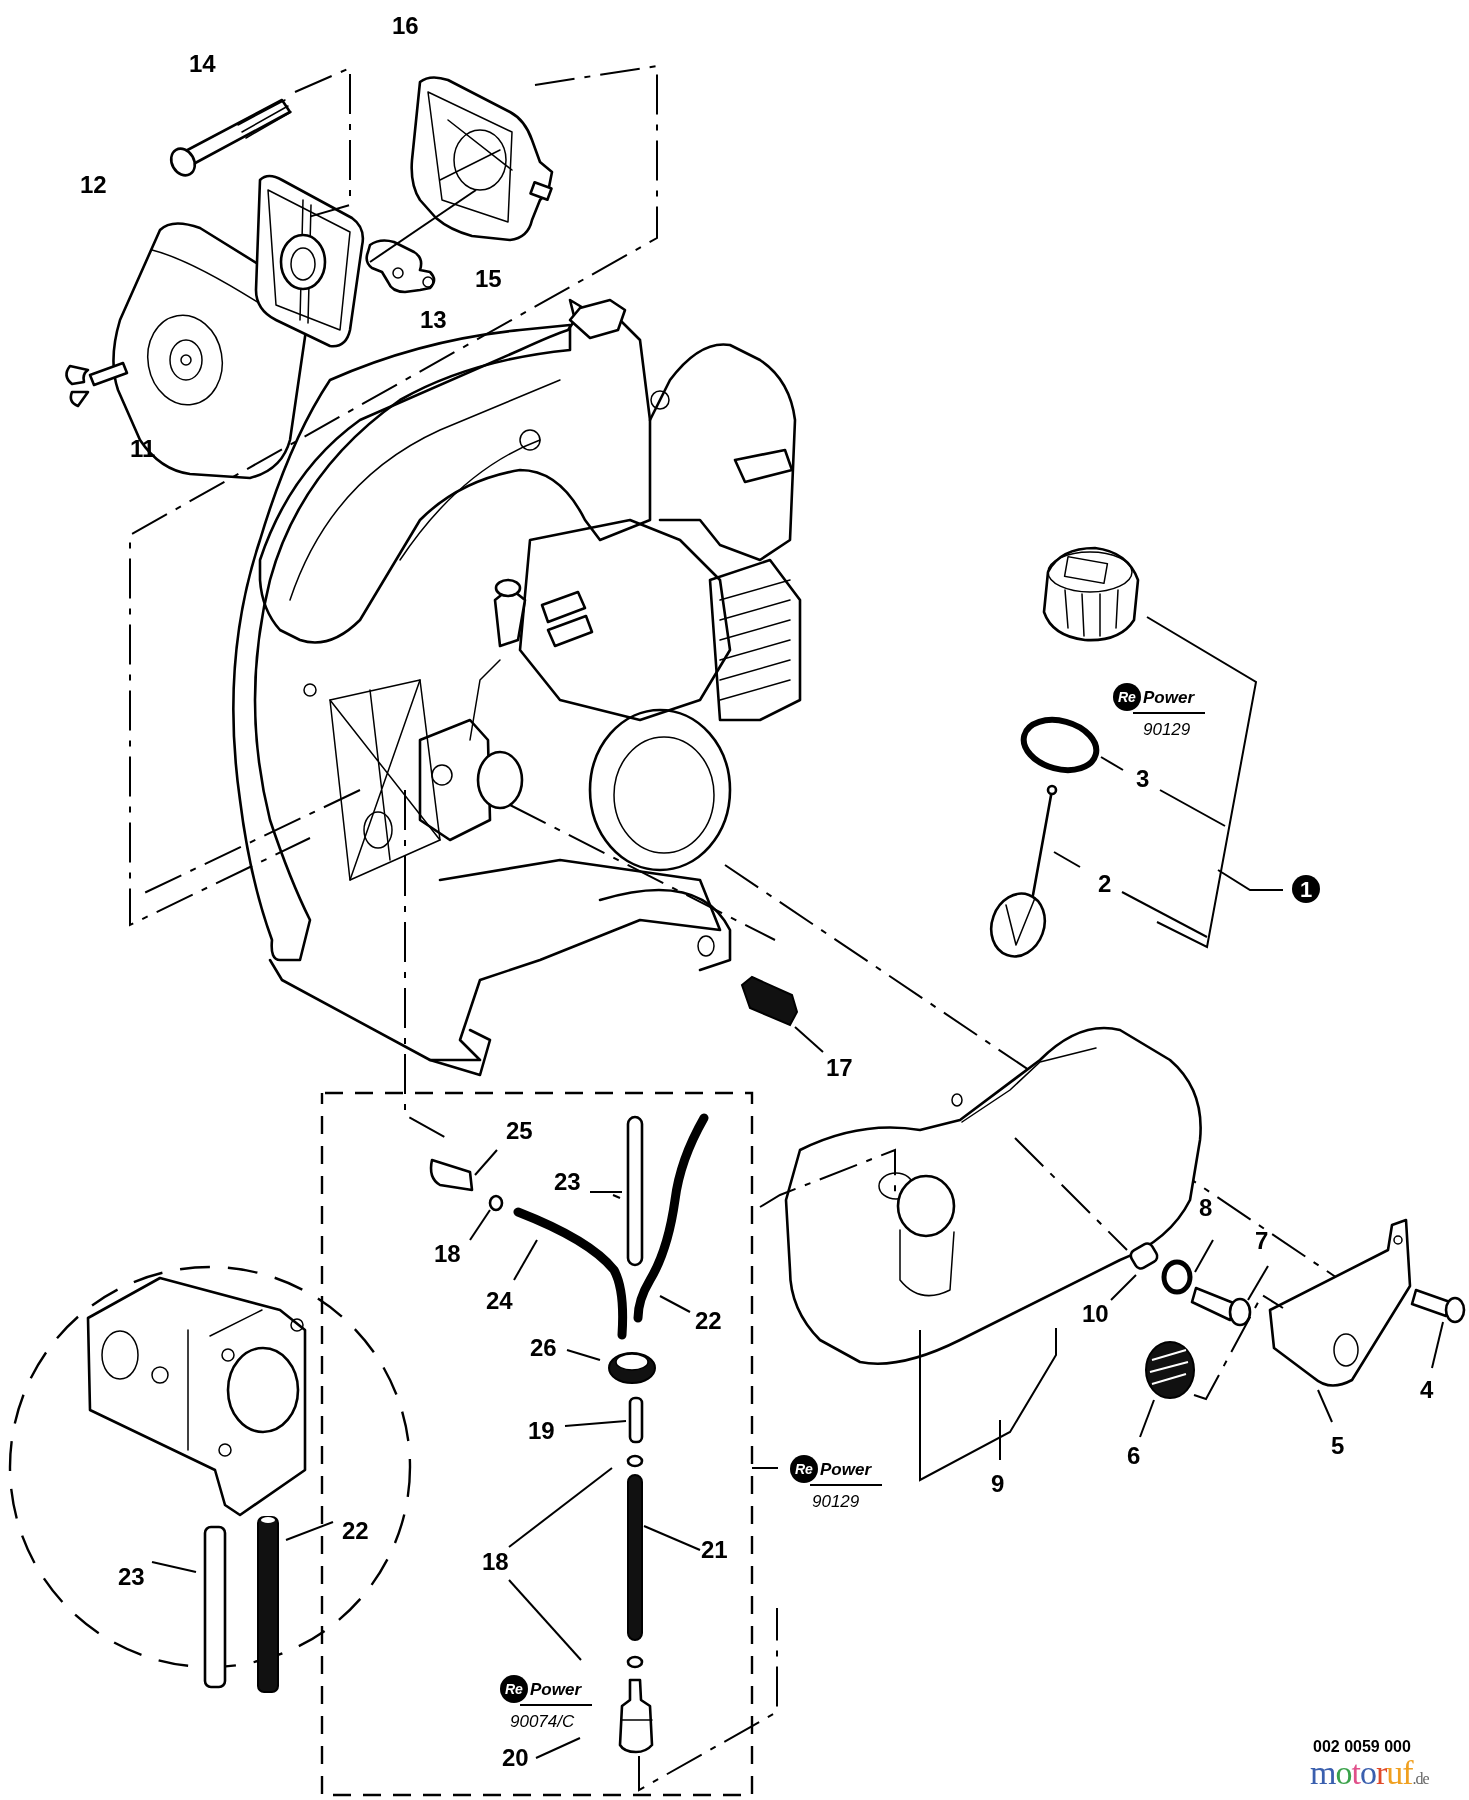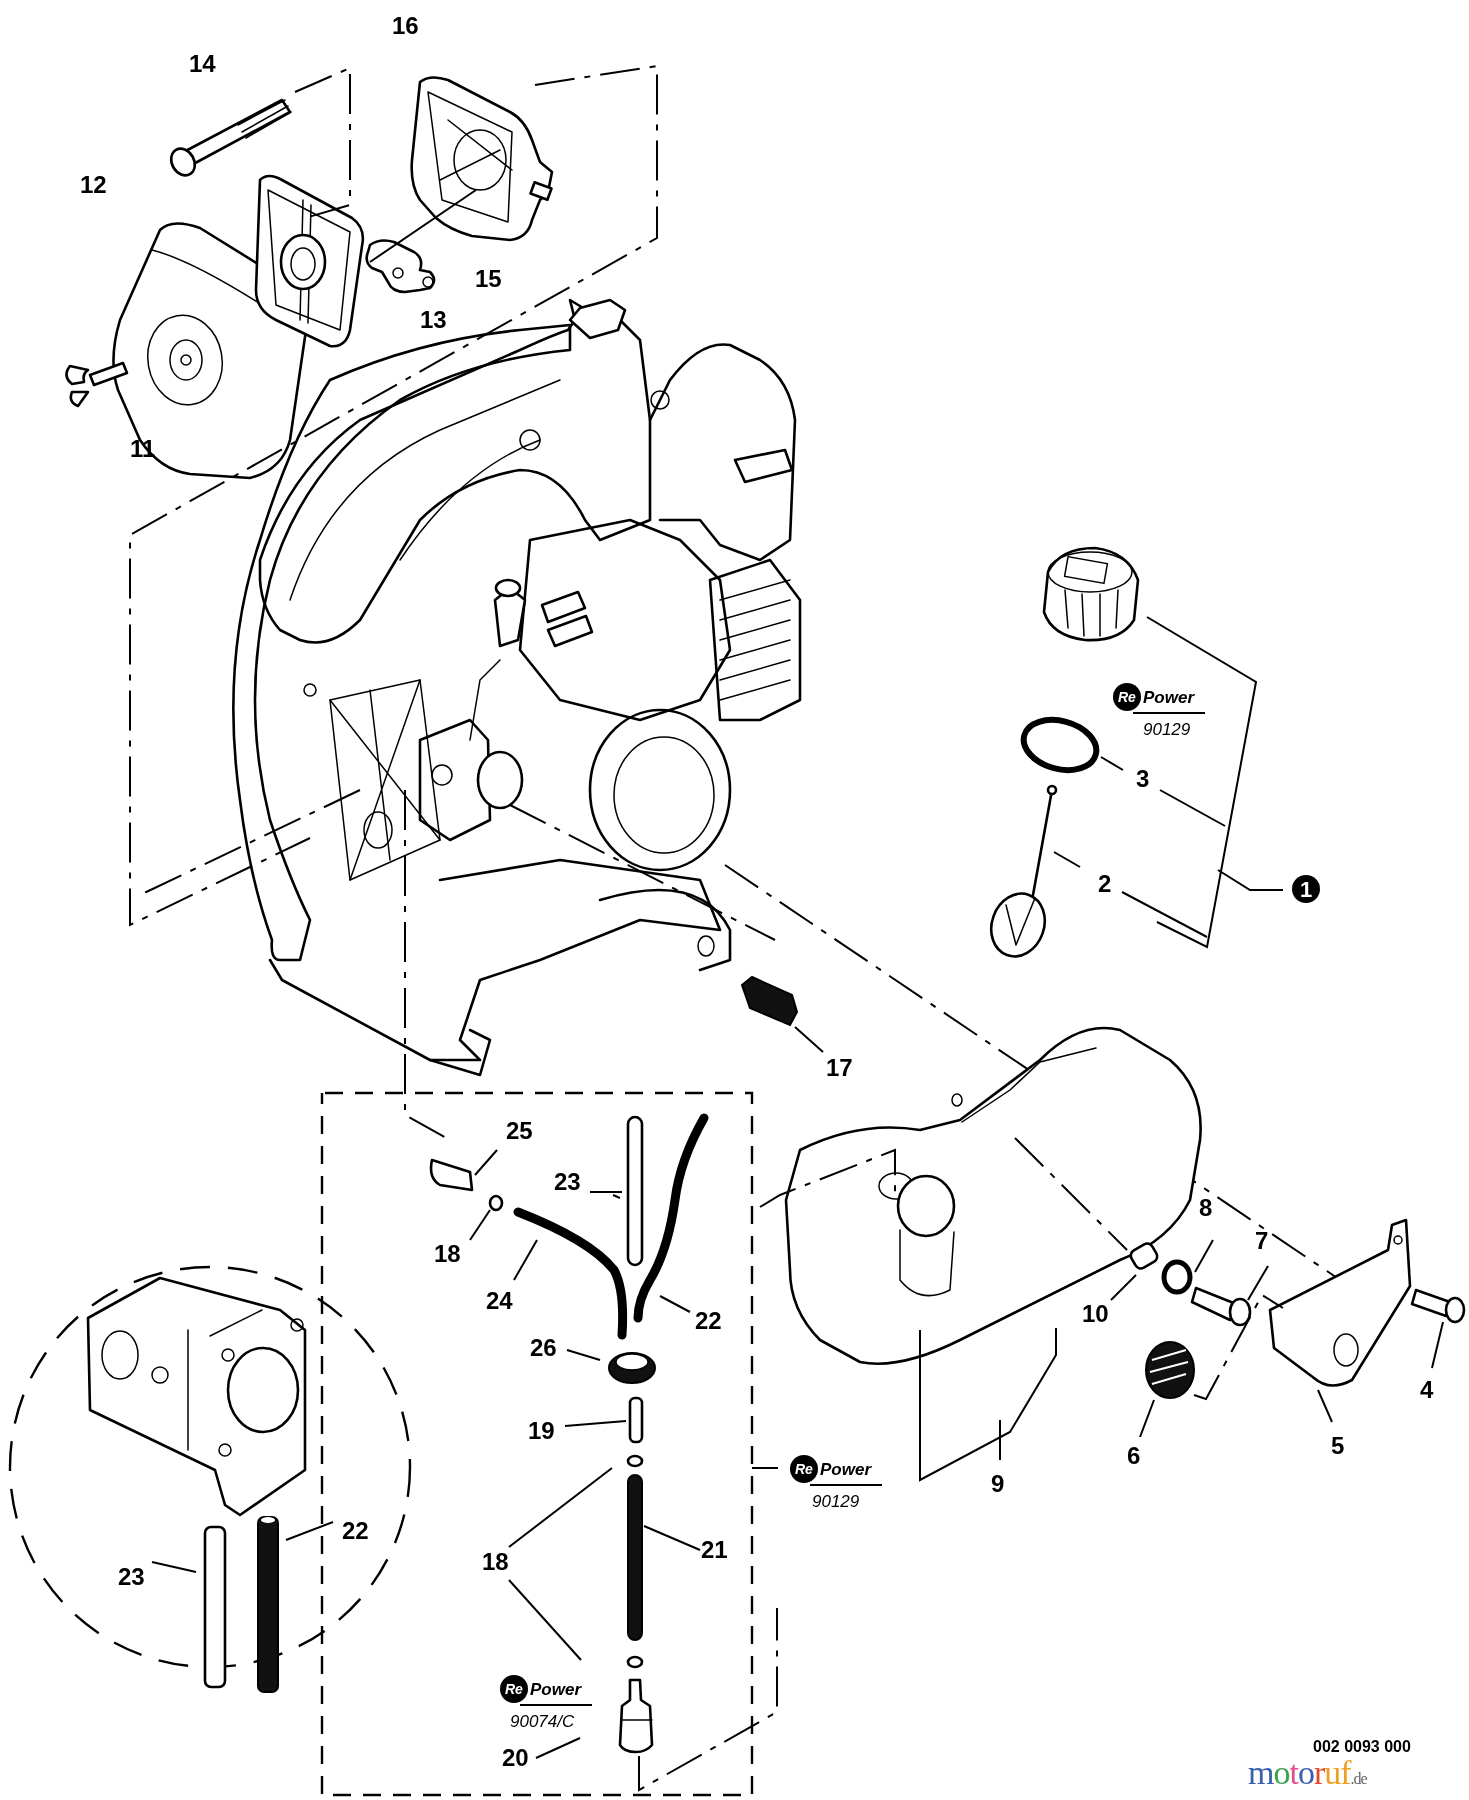--- a/index.html
+++ b/index.html
@@ -14,21 +14,21 @@
   .phantom { fill: none; stroke: #000; stroke-width: 2; stroke-dasharray: 40 10 6 10; }
   .dashed { fill: none; stroke: #000; stroke-width: 2.4; stroke-dasharray: 18 12; }
   .dashed-circle { fill: none; stroke: #000; stroke-width: 2.4; stroke-dasharray: 30 18; }
   .callout { font-family: "Liberation Sans", sans-serif; font-weight: bold; font-size: 24px; fill: #000; }
   .repower-word { font-family: "Liberation Sans", sans-serif; font-weight: bold; font-style: italic; font-size: 17px; fill: #000; }
   .repower-re { font-family: "Liberation Sans", sans-serif; font-weight: bold; font-style: italic; font-size: 14px; fill: #fff; }
   .repower-code { font-family: "Liberation Sans", sans-serif; font-style: italic; font-size: 17px; fill: #000; }
   .assembly-num { font-family: "Liberation Sans", sans-serif; font-weight: bold; font-size: 22px; fill: #fff; }
   #page-code { position: absolute; left: 1313px; top: 1738px; font-family: "Liberation Sans", sans-serif;
                font-weight: bold; font-size: 16px; color: #000; }
-  #watermark { position: absolute; left: 1248px; top: 1756px; font-family: "Liberation Serif", serif;
+  #watermark { position: absolute; left: 1310px; top: 1756px; font-family: "Liberation Serif", serif;
                font-size: 34px; letter-spacing: -1px; line-height: 1; }
   #watermark .wm-m { color: #3a5fae; }
   #watermark .wm-o1 { color: #3aa24a; }
   #watermark .wm-t { color: #e0508a; }
   #watermark .wm-o2 { color: #3a5fae; }
   #watermark .wm-r { color: #e04a2a; }
   #watermark .wm-u { color: #f0a020; }
   #watermark .wm-f { color: #f0a020; }
   #watermark .wm-de { color: #666; font-size: 16px; }
 </style>
@@ -336,16 +336,16 @@
     <text class="callout" x="1199" y="1216">8</text>
     <text class="callout" x="1255" y="1249">7</text>
     <text class="callout" x="1082" y="1322">10</text>
     <text class="callout" x="1420" y="1398">4</text>
     <text class="callout" x="1331" y="1454">5</text>
     <text class="callout" x="1127" y="1464">6</text>
     <text class="callout" x="991" y="1492">9</text>
   </g>
 </svg>
 
-<div id="page-code">002 0093 000</div>
+<div id="page-code">002 0059 000</div>
 <div id="watermark">
   <span class="wm-m" style="color: rgb(58, 95, 174);">m</span><span class="wm-o1" style="color: rgb(58, 162, 74);">o</span><span class="wm-t" style="color: rgb(224, 80, 138);">t</span><span class="wm-o2" style="color: rgb(58, 95, 174);">o</span><span class="wm-r" style="color: rgb(224, 74, 42);">r</span><span class="wm-u" style="color: rgb(240, 160, 32);">u</span><span class="wm-f" style="color: rgb(240, 160, 32);">f</span><span class="wm-de">.de</span>
 </div>
 
 </body></html>

